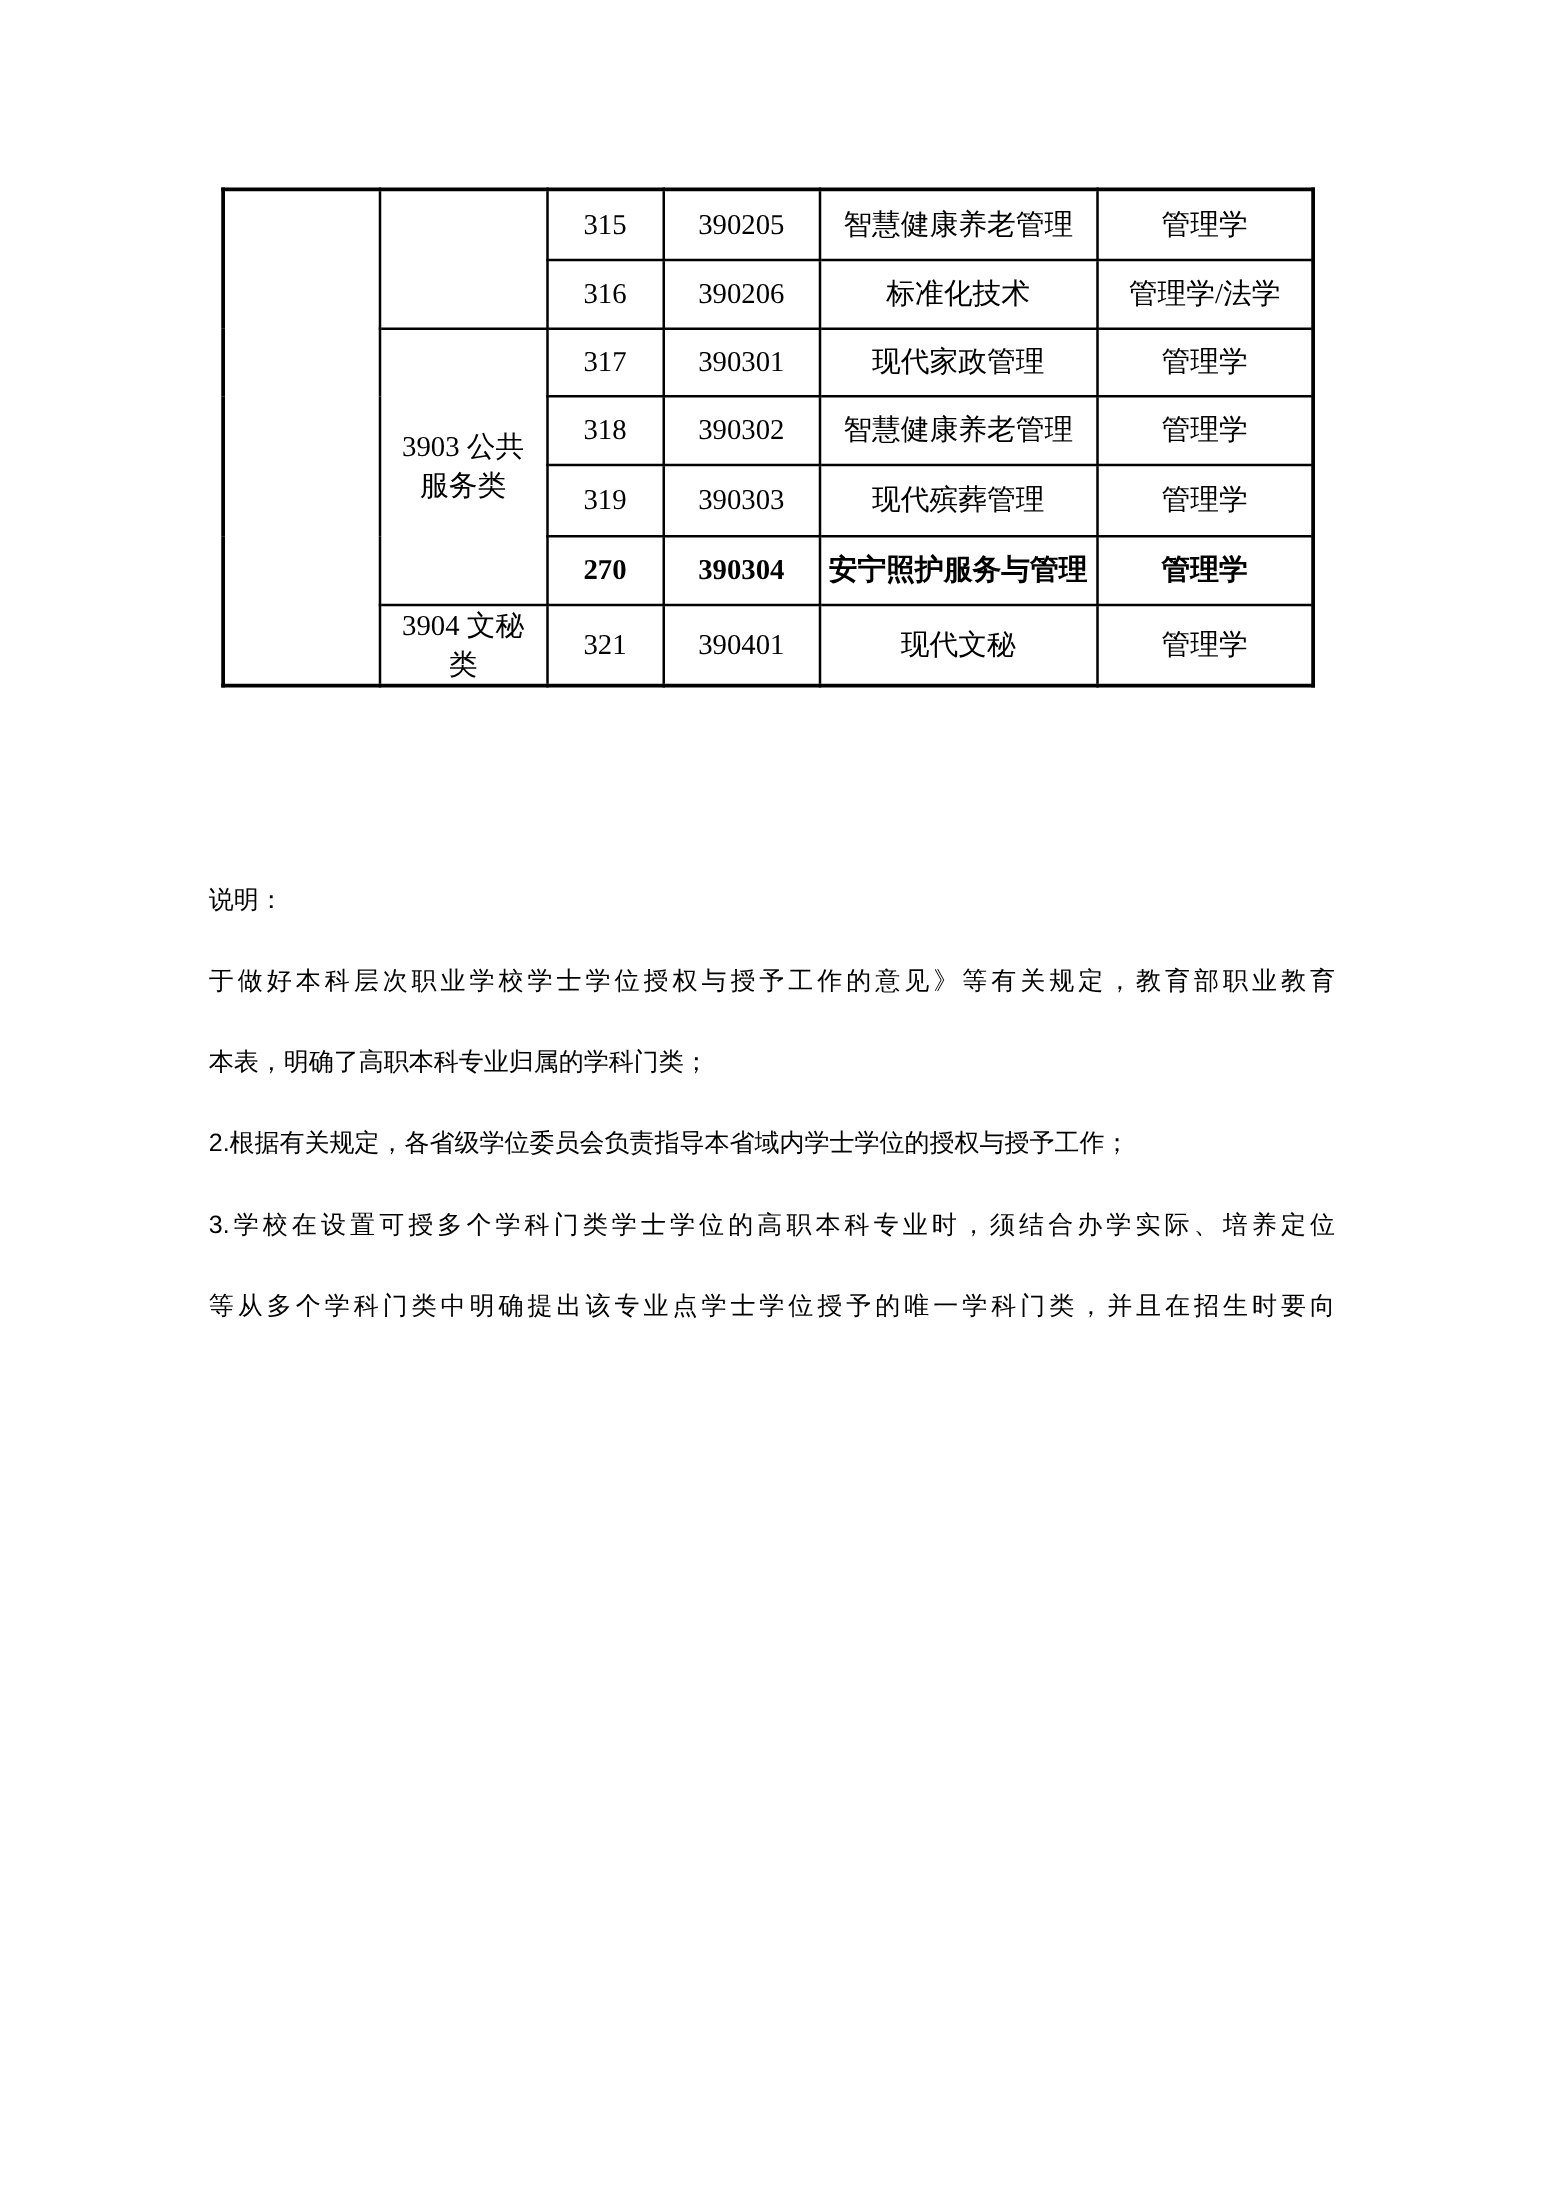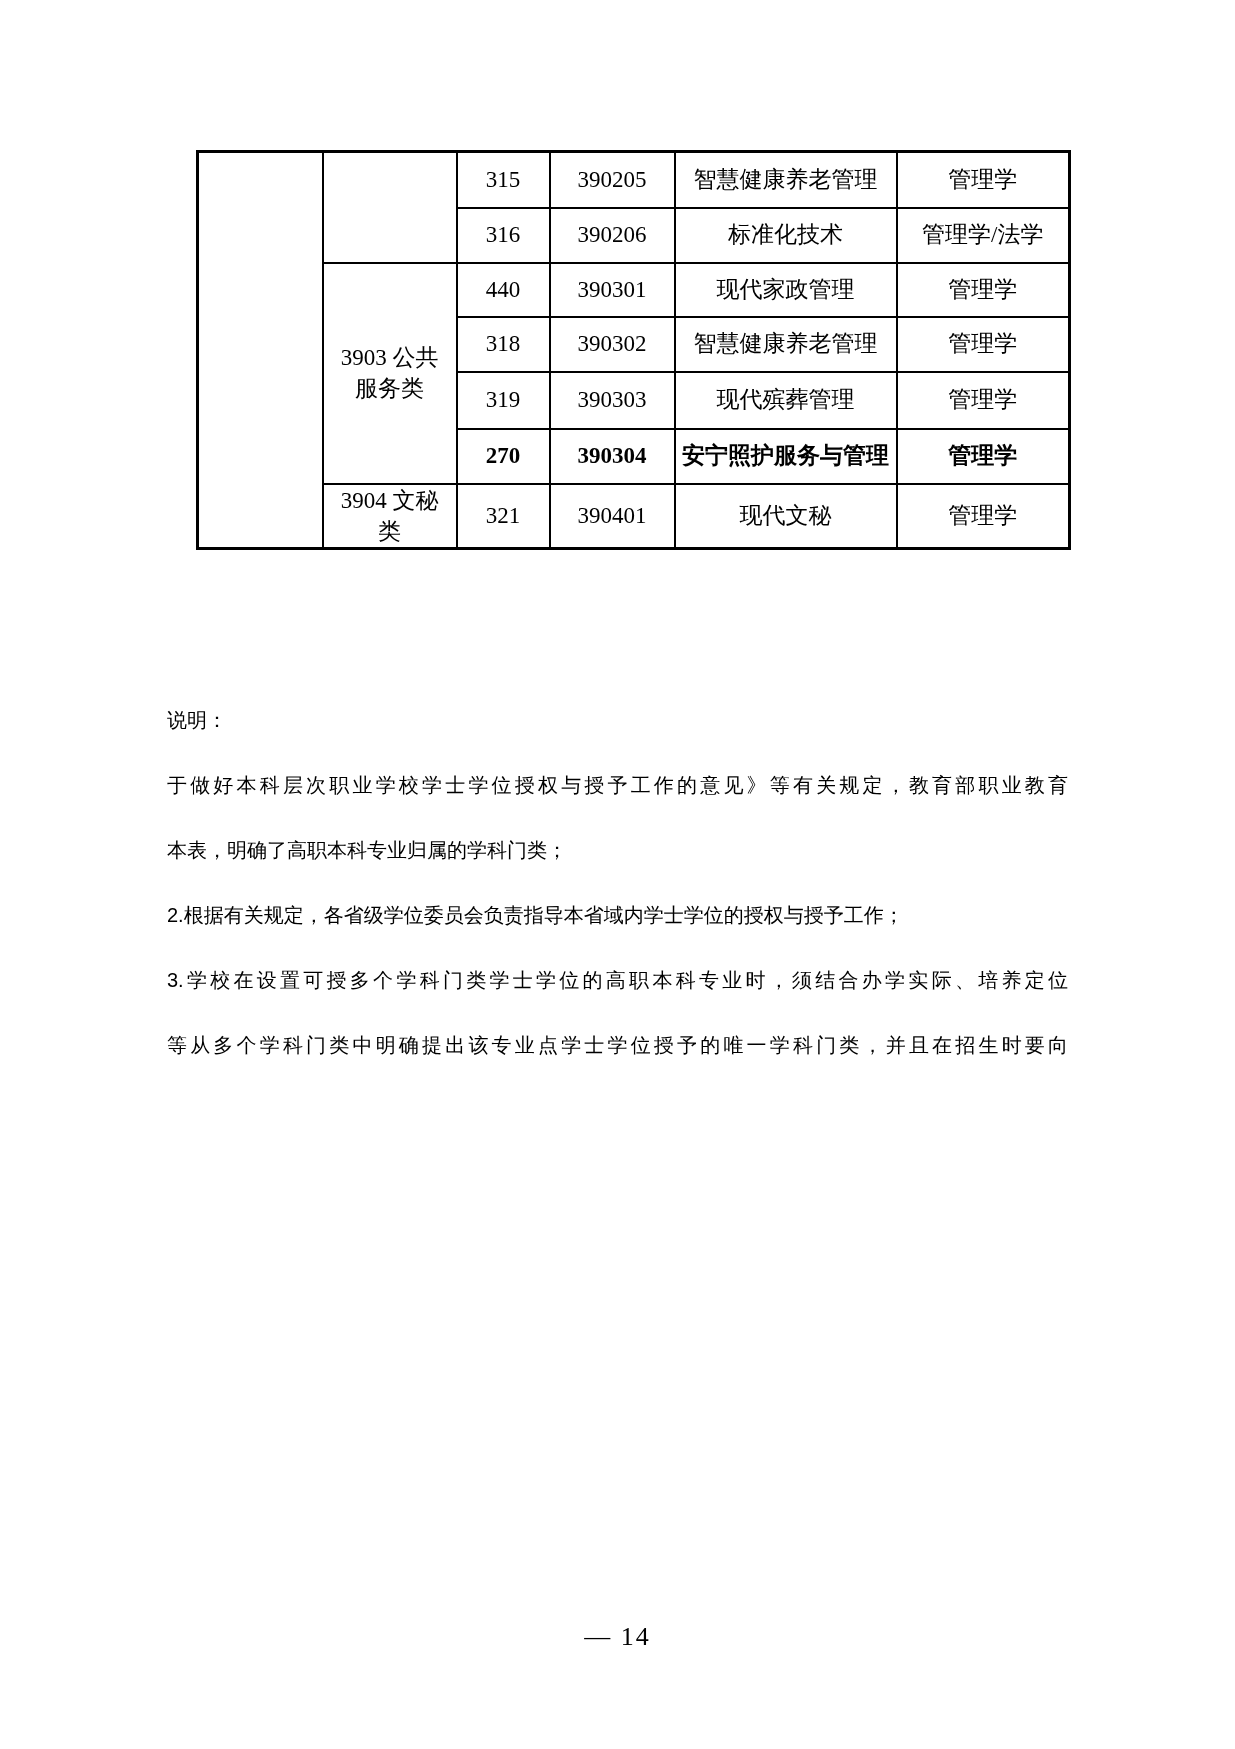--- a/index.html
+++ b/index.html
@@ -11,21 +11,21 @@
     margin: 0 auto;
     background: #ffffff;
     font-family: "Liberation Sans", sans-serif;
     color: #000000;
     overflow: hidden;
   }
 
   
   table.majors-table {
     position: absolute;
-    left: 196px;
+    left: 177px;
     top: 150px;
     border-collapse: collapse;
     table-layout: fixed;
     width: 872px;
     font-family: "Liberation Serif", "DejaVu Serif", serif;
     font-size: 23px;
     border: 3px solid #000;
   }
   table.majors-table td {
     border: 2px solid #000;
@@ -104,21 +104,21 @@
         <td>316</td>
         <td>390206</td>
         <td>标准化技术</td>
         <td>管理学/法学</td>
       </tr>
       <tr style="height:54px;">
         <td rowspan="4" class="group-cell">
           <div>3903 公共</div>
           <div>服务类</div>
         </td>
-        <td>440</td>
+        <td>317</td>
         <td>390301</td>
         <td>现代家政管理</td>
         <td>管理学</td>
       </tr>
       <tr style="height:55px;">
         <td>318</td>
         <td>390302</td>
         <td>智慧健康养老管理</td>
         <td>管理学</td>
       </tr>
@@ -149,17 +149,14 @@
 
   <div class="notes">
     <div class="note-line">说明：</div>
     <div class="note-line fill">于做好本科层次职业学校学士学位授权与授予工作的意见》等有关规定，教育部职业教育</div>
     <div class="note-line">本表，明确了高职本科专业归属的学科门类；</div>
     <div class="note-line">2.根据有关规定，各省级学位委员会负责指导本省域内学士学位的授权与授予工作；</div>
     <div class="note-line fill">3.学校在设置可授多个学科门类学士学位的高职本科专业时，须结合办学实际、培养定位</div>
     <div class="note-line fill">等从多个学科门类中明确提出该专业点学士学位授予的唯一学科门类，并且在招生时要向</div>
   </div>
 
-  <div class="footer">
-    <span>— 14</span>
-  </div>
 
 </div>
 
 </body></html>

